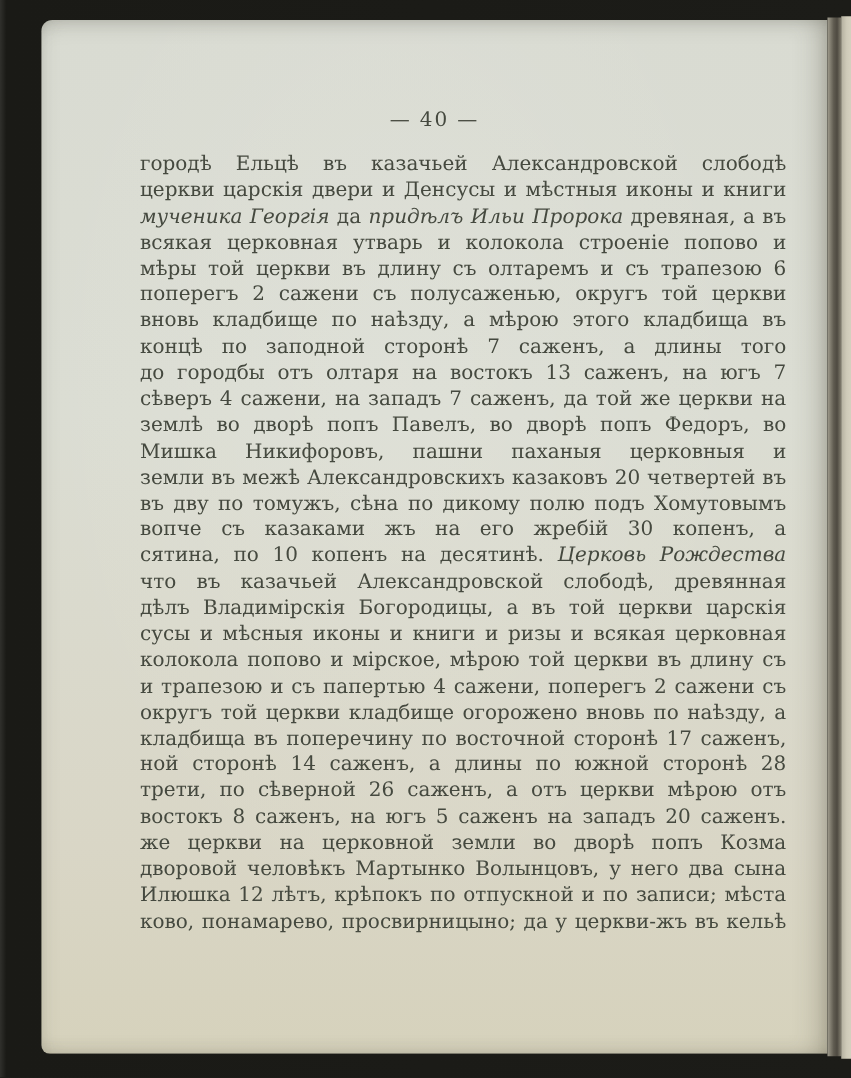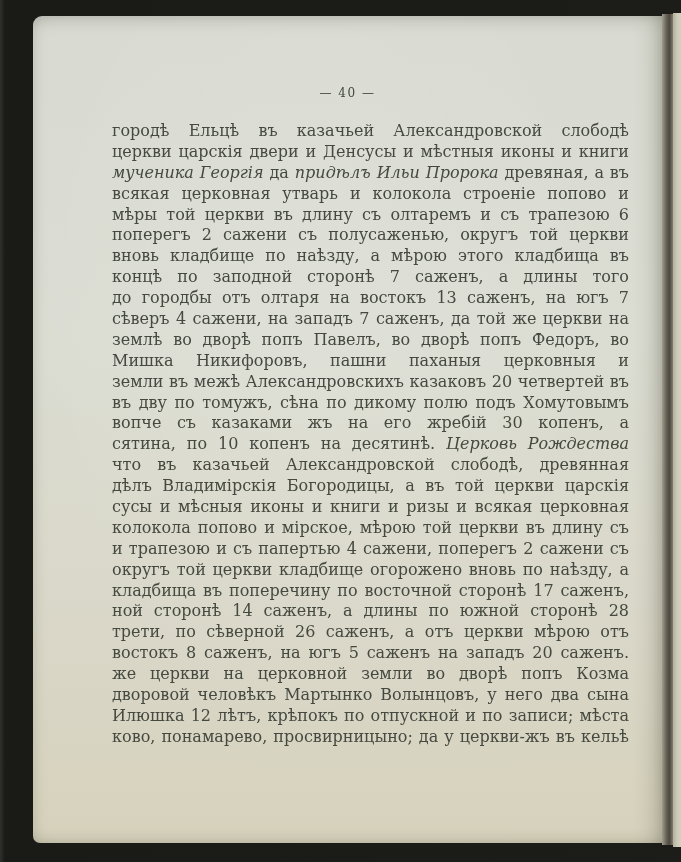--- a/index.html
+++ b/index.html
@@ -35,21 +35,21 @@
     position:absolute;left:662px;top:14px;width:11px;height:831px;
     background:linear-gradient(90deg,#a09c8d 0%,var(--gutter-shadow) 45%,#4e4a41 70%,#837f70 100%);
   }
   .page-edge{
     position:absolute;left:673px;top:13px;width:8px;height:834px;
     background:linear-gradient(90deg,#b4b09f 0%,var(--page-edge) 55%,#d5d1bf 100%);
   }
   .page-number{
     position:absolute;left:0;top:70px;width:100%;
     text-align:center;
-    font-size:12px;letter-spacing:1.5px;
+    font-size:16px;letter-spacing:1.5px;
     color:var(--ink);
   }
   .text-block{
     position:absolute;left:79px;top:105px;width:517px;height:678px;
     color:var(--ink);
     font-size:16px;
     overflow:hidden;
   }
   .line{
     height:20.9px;line-height:20.9px;

